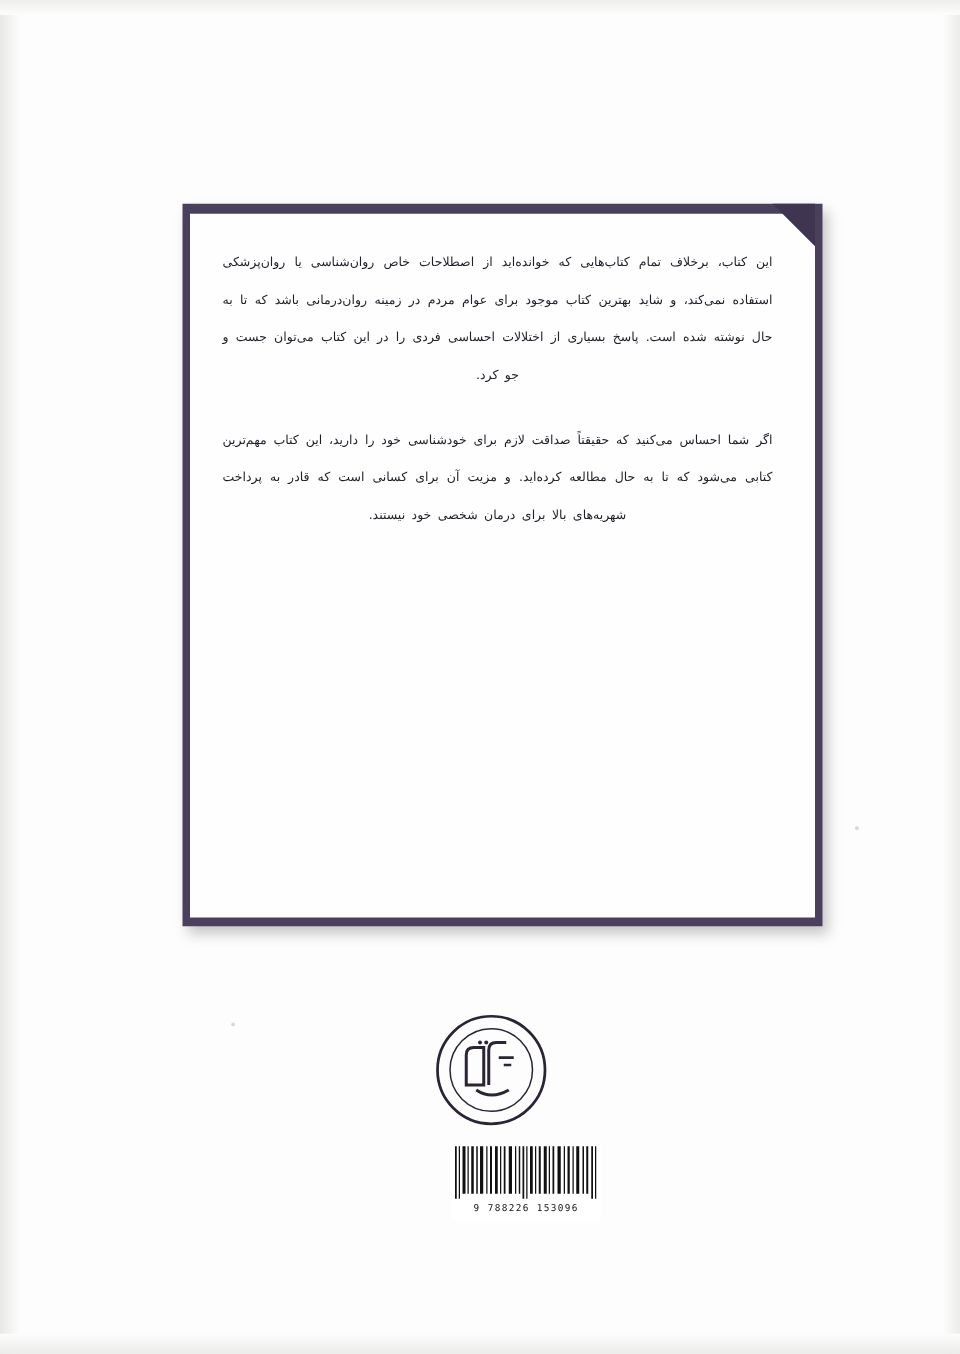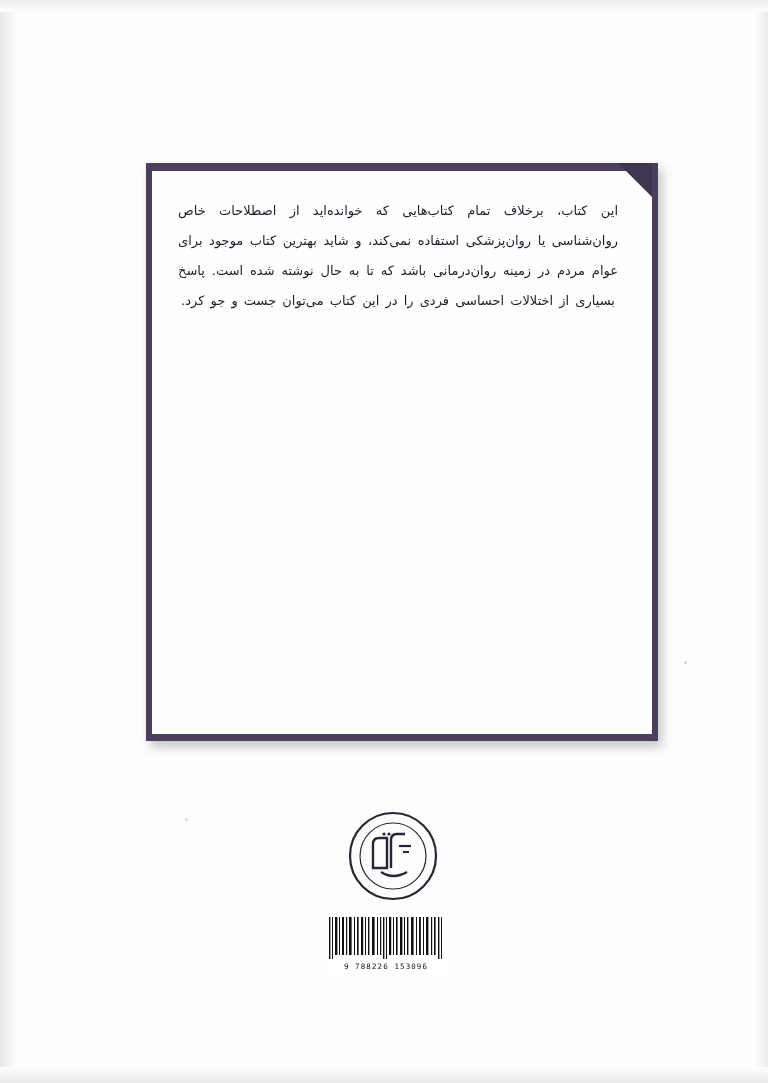--- a/index.html
+++ b/index.html
@@ -80,42 +80,42 @@
     left: 178px;
     top: 196px;
     width: 440px;
     direction: rtl;
     text-align: justify;
     text-align-last: center;
     color: #221d28;
   }
   .para {
     font-family: "DejaVu Sans", sans-serif;
-    font-size: 13px;
+    font-size: 10px;
     line-height: 30px;
     margin: 0 0 22px 0;
     letter-spacing: 0.2px;
     word-spacing: 2px;
   }
   .para:last-child { margin-bottom: 0; }
 
   
   .logo-wrap {
     position: absolute;
     left: 347px;
     top: 810px;
     width: 92px;
     height: 92px;
   }
   .logo-svg { display: block; }
 
   
   .barcode-wrap {
     position: absolute;
-    left: 326px;
+    left: 361px;
     top: 915px;
     width: 120px;
     height: 62px;
     background: #ffffff;
   }
   .barcode-bars {
     width: 120px;
     height: 46px;
     display: block;
   }
@@ -147,20 +147,21 @@
 
   <div class="speck" style="left:185px; top:818px;"></div>
   <div class="speck" style="left:684px; top:661px;"></div>
 
   <div class="cover-panel"></div>
   <div class="cover-inner"></div>
   <div class="corner-triangle"></div>
 
   <div class="text-block">
     <p class="para">این کتاب، برخلاف تمام کتاب‌هایی که خوانده‌اید از اصطلاحات خاص روان‌شناسی یا روان‌پزشکی استفاده نمی‌کند، و شاید بهترین کتاب موجود برای عوام مردم در زمینه روان‌درمانی باشد که تا به حال نوشته شده است. پاسخ بسیاری از اختلالات احساسی فردی را در این کتاب می‌توان جست و جو کرد.</p>
+    <p class="para">اگر شما احساس می‌کنید که حقیقتاً صداقت لازم برای خودشناسی خود را دارید، این کتاب مهم‌ترین کتابی می‌شود که تا به حال مطالعه کرده‌اید. و مزیت آن برای کسانی است که قادر به پرداخت شهریه‌های بالا برای درمان شخصی خود نیستند.</p>
   </div>
 
   <div class="logo-wrap">
     <svg class="logo-svg" width="92" height="92" viewBox="0 0 92 92" xmlns="http://www.w3.org/2000/svg">
       <circle cx="46" cy="46" r="43" fill="none" stroke="#2b2434" stroke-width="2.2"></circle>
       <circle cx="46" cy="46" r="33" fill="none" stroke="#2b2434" stroke-width="1.2"></circle>
       <path d="M26 58 L26 34 Q26 28 32 28 L40 28 L40 58 Z" fill="none" stroke="#2b2434" stroke-width="2.4"></path>
       <path d="M44 58 L44 30 Q44 24 50 24 L58 24" fill="none" stroke="#2b2434" stroke-width="2.4"></path>
       <path d="M34 62 Q46 70 60 62" fill="none" stroke="#2b2434" stroke-width="2.4"></path>
       <path d="M52 36 L64 36" stroke="#2b2434" stroke-width="2.2"></path>

